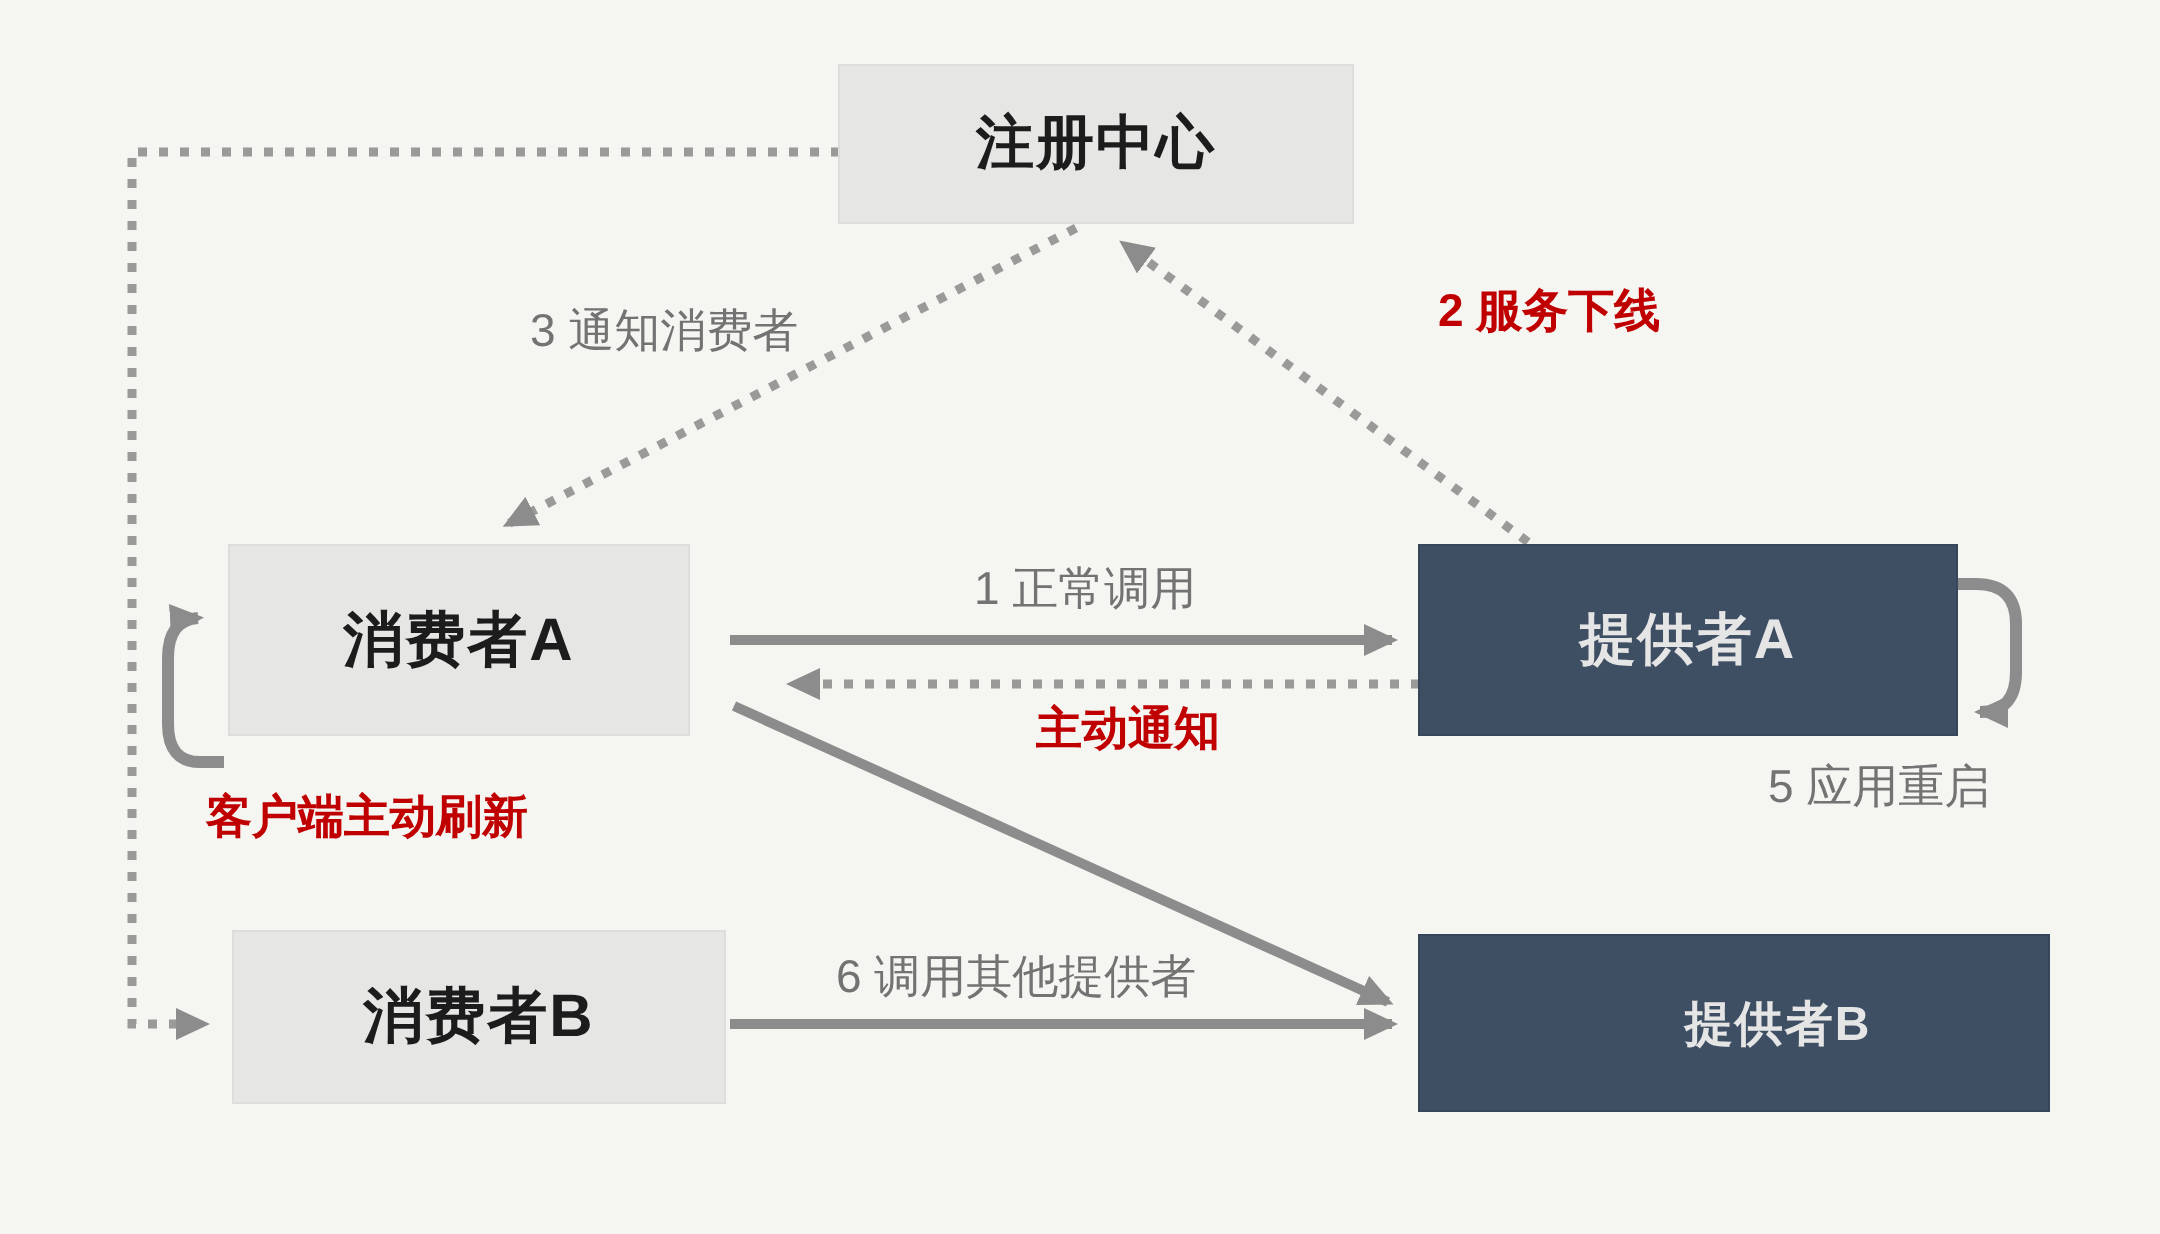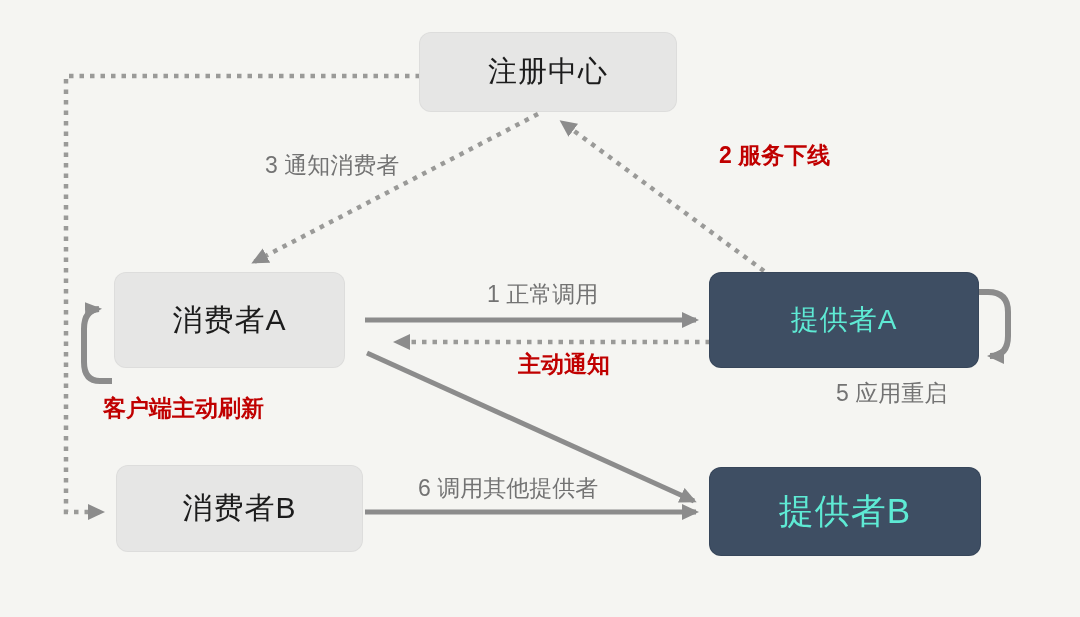--- a/index.html
+++ b/index.html
@@ -5,41 +5,41 @@
   html,body{margin:0;padding:0;background:#fff;}
   .canvas{
     position:relative;width:1080px;height:617px;
     background:#f5f5f2;
     font-family:"Liberation Sans","DejaVu Sans",sans-serif;
     overflow:hidden;
   }
   .arrows{position:absolute;left:0;top:0;width:1080px;height:617px;}
   .node{
     position:absolute;display:flex;align-items:center;justify-content:center;
-    font-weight:400;letter-spacing:1px;white-space:nowrap;border-radius:11px;
+    font-weight:700;letter-spacing:1px;white-space:nowrap;
   }
   .node.light{background:#e6e6e5;color:#1c1c1c;box-shadow:0 0 0 1px #dddddc;}
-  .node.dark{background:#3e4e63;color:#5eead4;box-shadow:0 0 0 1px #37465a;}
+  .node.dark{background:#3e4e63;color:#e5e5e5;box-shadow:0 0 0 1px #37465a;}
   .node-registry{left:420px;top:33px;width:256px;height:78px;font-size:29px;}
   .node-consumer-a{left:115px;top:273px;width:229px;height:94px;font-size:30px;}
   .node-provider-a{left:710px;top:273px;width:268px;height:94px;font-size:28px;}
   .node-consumer-b{left:117px;top:466px;width:245px;height:85px;font-size:30px;}
-  .node-provider-b{left:710px;top:468px;width:270px;height:87px;font-size:35px;}
+  .node-provider-b{left:710px;top:468px;width:270px;height:87px;font-size:24px;padding-left:44px;}
   .edge-label{
     position:absolute;font-size:23px;color:#737373;white-space:nowrap;
   }
   .edge-label.red{color:#c00000;font-weight:700;}
   .lbl-notify-consumers{left:265px;top:150px;}
   .lbl-service-offline{left:703px;top:140px;line-height:31px;font-weight:700;margin-left:16px;}
   .wavy{text-decoration:underline wavy #c00000;text-decoration-thickness:1px;text-underline-offset:4px;}
   .lbl-call-normal{left:487px;top:279px;text-align:center;}
   .lbl-active-notify{left:518px;top:349px;}
   .lbl-client-refresh{left:103px;top:393px;}
   .lbl-call-other{left:418px;top:473px;}
-  .lbl-app-restart{left:836px;top:378px;}
+  .lbl-app-restart{left:884px;top:378px;}
 </style>
 </head>
 <body>
 
 <div class="canvas">
 
   <svg class="arrows" viewBox="0 0 1080 617" xmlns="http://www.w3.org/2000/svg">
     <defs>
       <marker id="ah" markerUnits="userSpaceOnUse" markerWidth="20" markerHeight="18" refX="14" refY="8" orient="auto">
         <path d="M0,0 L17,8 L0,16 Z" fill="#8c8c8c"></path>

